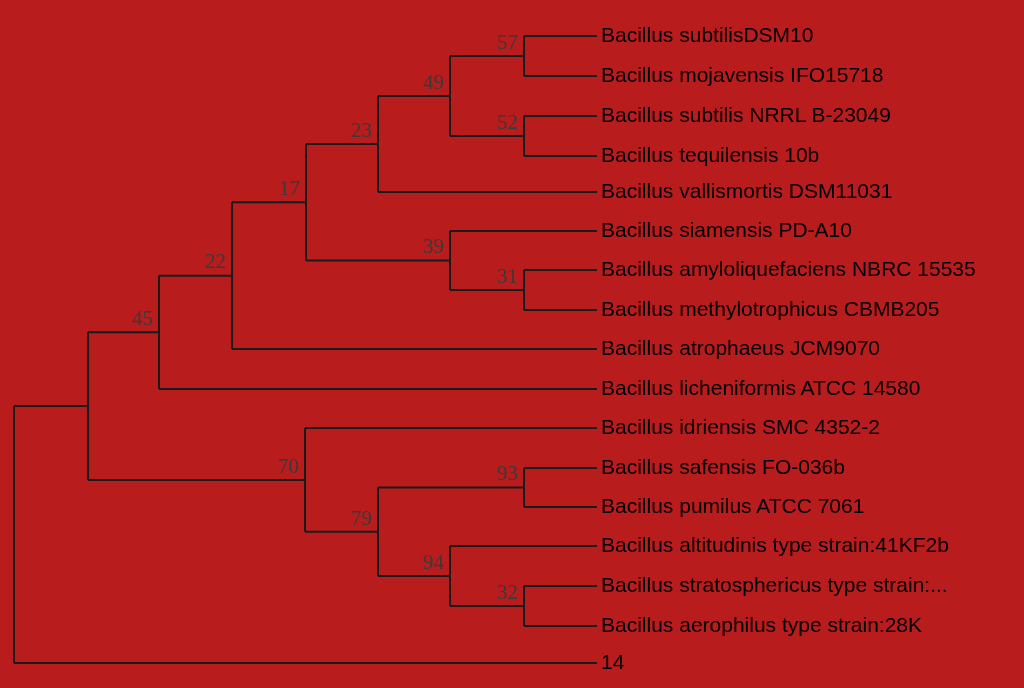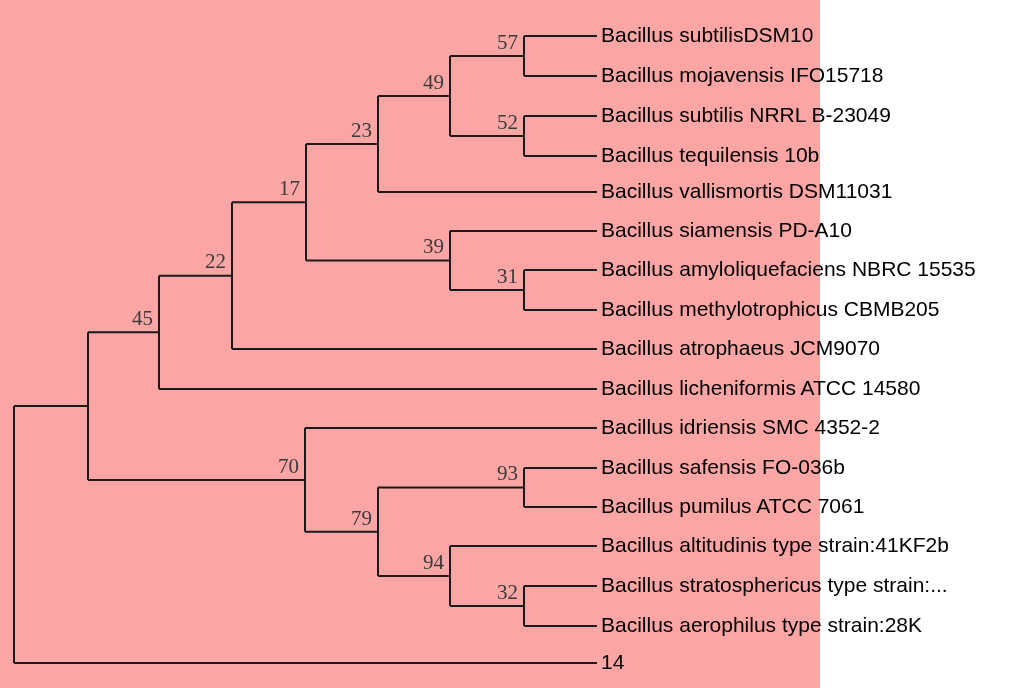--- a/index.html
+++ b/index.html
@@ -9,23 +9,23 @@
     background: #ffffff;
   }
   body {
     width: 1024px;
     height: 688px;
     font-family: "Liberation Sans", sans-serif;
     overflow: hidden;
   }
   #tree-figure {
     position: relative;
-    width: 820px;
+    width: 1024px;
     height: 688px;
-    background: #fca5a5;
+    background: #b91c1c;
   }
   #tree-svg {
     display: block;
     width: 1024px;
     height: 688px;
   }
   .branch {
     stroke: #1a1a1a;
     stroke-width: 2;
     fill: none;

